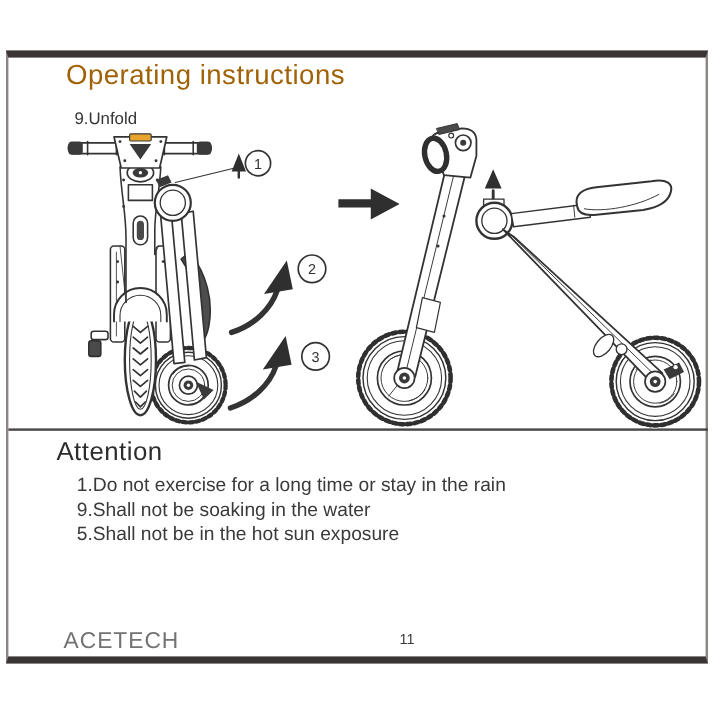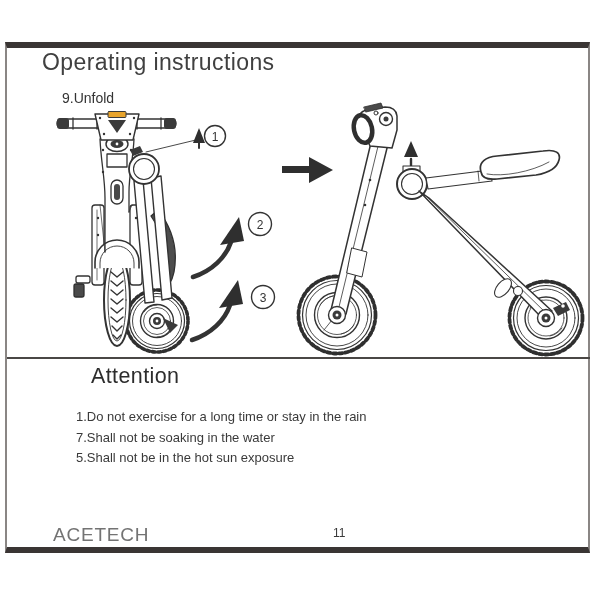--- a/index.html
+++ b/index.html
@@ -11,39 +11,39 @@
   .page-frame{
     position:absolute;left:5px;top:42px;width:585px;height:511px;
     border-top:6px solid #3a3534;
     border-bottom:6px solid #3a3534;
     border-left:2px solid #8a8684;
     border-right:2px solid #8a8684;
     background:#ffffff;
     box-sizing:border-box;
   }
   .page-title{
-    position:absolute;left:42px;top:49px;
-    font-size:23px;letter-spacing:0.4px;color:#404040;
+    position:absolute;left:55px;top:49px;
+    font-size:23px;letter-spacing:0.4px;color:#a16207;
   }
   .step-label{
     position:absolute;left:62px;top:90px;
     font-size:14px;color:#333333;
   }
   .section-divider{
     position:absolute;left:7px;top:357px;width:583px;height:0;
     border-top:2px solid #4a4745;
   }
   .attention-heading{
     position:absolute;left:47px;top:364px;
-    font-size:21.5px;letter-spacing:0.4px;color:#2d2d2d;margin-left:44px;
+    font-size:21.5px;letter-spacing:0.4px;color:#2d2d2d;
   }
   .attention-list{
     position:absolute;left:64px;top:395px;width:480px;
-    margin:12px;padding:0;list-style:none;
-    font-size:13px;line-height:20.5px;color:#3a3a3a;
+    margin:0;padding:0;list-style:none;
+    font-size:16px;line-height:20.5px;color:#3a3a3a;
   }
   .footer-brand{
     position:absolute;left:53px;top:524px;
     font-size:19px;letter-spacing:0.8px;color:#737373;
   }
   .footer-page-number{
     position:absolute;left:333px;top:526px;
     font-size:12px;color:#3a3a3a;
   }
   .art-layer{
@@ -58,21 +58,21 @@
 <div class="page-frame"></div>
 
 <div class="page-title">Operating instructions</div>
 <div class="step-label">9.Unfold</div>
 
 <div class="section-divider"></div>
 
 <div class="attention-heading">Attention</div>
 <ul class="attention-list">
   <li>1.Do not exercise for a long time or stay in the rain</li>
-  <li>7.Shall not be soaking in the water</li>
+  <li>9.Shall not be soaking in the water</li>
   <li>5.Shall not be in the hot sun exposure</li>
 </ul>
 
 <div class="footer-brand">ACETECH</div>
 <div class="footer-page-number">11</div>
 
 <div class="art-layer">
 <svg width="600" height="600" viewBox="0 0 600 600" xmlns="http://www.w3.org/2000/svg" fill="none" stroke="#333333" stroke-width="1.3" stroke-linejoin="round" stroke-linecap="round">
 
   <g>

